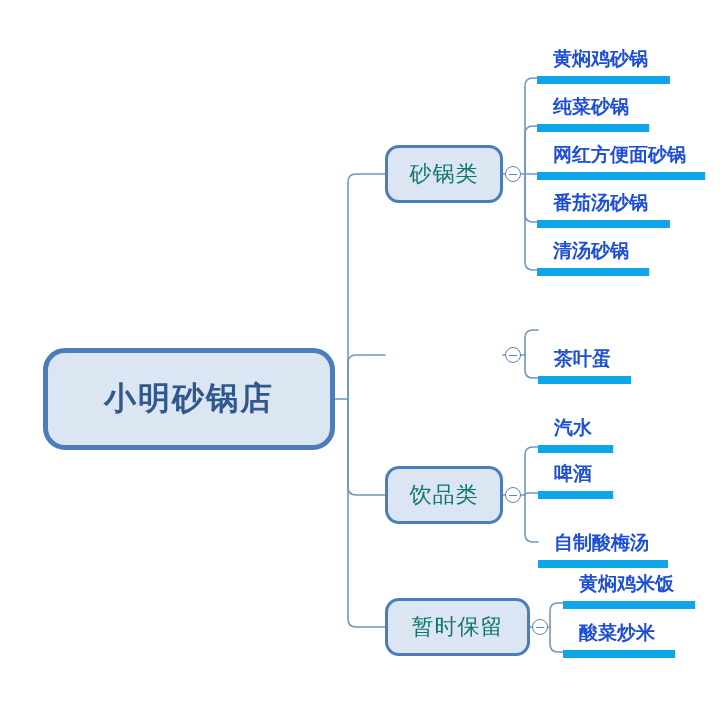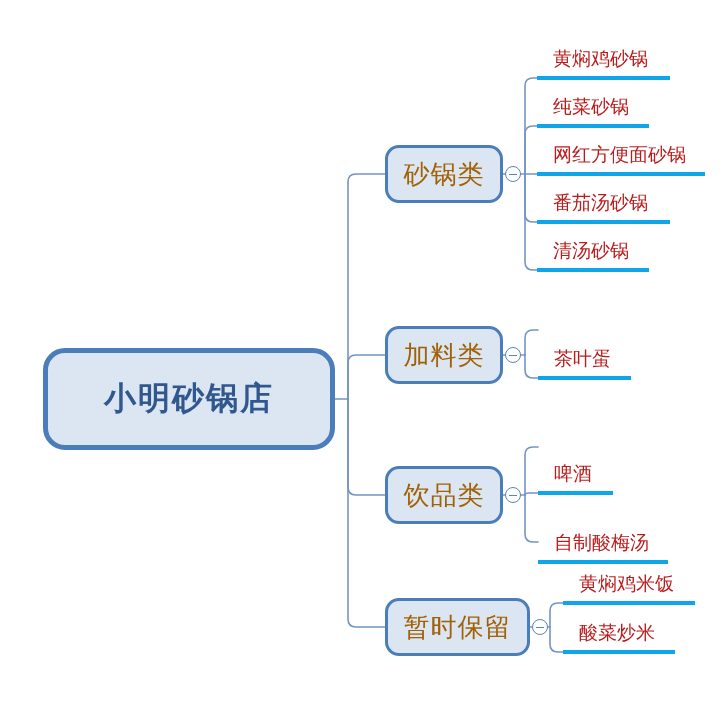--- a/index.html
+++ b/index.html
@@ -5,31 +5,31 @@
   html,body{margin:0;padding:0;background:#ffffff;}
   .canvas{
     position:relative;width:723px;height:715px;background:#ffffff;overflow:hidden;
     font-family:"Liberation Sans","DejaVu Sans",sans-serif;
   }
   .canvas svg{position:absolute;left:0;top:0;z-index:1;}
   .node{
     position:absolute;box-sizing:border-box;z-index:2;
     background:#dce6f2;border:3px solid #4a7dba;border-radius:14px;
     display:flex;align-items:center;justify-content:center;
-    color:#a16207;font-size:26px;letter-spacing:1px;cursor:default;
+    color:#0f766e;font-size:22px;letter-spacing:1px;cursor:default;
   }
   .node.root{
     border-width:5px;border-radius:22px;
     font-size:32px;font-weight:bold;color:#31588e;letter-spacing:2px;
   }
   .leaf{
     position:absolute;box-sizing:border-box;z-index:2;
-    border-bottom:4px solid #0ea5e9;
+    border-bottom:8px solid #0ea5e9;
     padding:0 0 4px 16px;
-    font-size:19px;line-height:26px;color:#b91c1c;white-space:nowrap;
+    font-size:19px;line-height:26px;color:#1d4ed8;white-space:nowrap;font-weight:bold;
   }
   .collapse{
     position:absolute;box-sizing:border-box;z-index:3;
     width:16px;height:16px;border-radius:50%;
     background:#ffffff;border:1.5px solid #5b84b9;
     display:flex;align-items:center;justify-content:center;
   }
   .collapse .minus{
     display:block;width:8px;height:0;border-top:1.5px solid #5b84b9;
   }
@@ -65,21 +65,20 @@
 
       <path d="M530,627 L550,627"></path>
       <path d="M550,627 L550,611 Q550,603 558,603 L563,603"></path>
       <path d="M550,627 L550,644 Q550,652 558,652 L563,652"></path>
     </g>
   </svg>
 
   <div class="node root" style="left:43px;top:348px;width:292px;height:102px;">小明砂锅店</div>
 
   <div class="node" style="left:385px;top:145px;width:118px;height:58px;">砂锅类</div>
-  <div class="node" style="left:385px;top:326px;width:118px;height:58px;">加料类</div>
   <div class="node" style="left:385px;top:466px;width:118px;height:58px;">饮品类</div>
   <div class="node" style="left:385px;top:598px;width:145px;height:58px;">暂时保留</div>
 
   <div class="collapse" style="left:505px;top:166px;">
     <span class="minus"></span>
     </div>
   <div class="collapse" style="left:505px;top:347px;">
     <span class="minus"></span>
     </div>
   <div class="collapse" style="left:505px;top:487px;">
@@ -90,19 +89,20 @@
     </div>
 
   <div class="leaf" style="left:537px;top:46px;width:133px;">黄焖鸡砂锅</div>
   <div class="leaf" style="left:537px;top:94px;width:112px;">纯菜砂锅</div>
   <div class="leaf" style="left:537px;top:142px;width:168px;">网红方便面砂锅</div>
   <div class="leaf" style="left:537px;top:190px;width:133px;">番茄汤砂锅</div>
   <div class="leaf" style="left:537px;top:238px;width:112px;">清汤砂锅</div>
 
   <div class="leaf" style="left:538px;top:298px;width:93px;margin-top:48px;">茶叶蛋</div>
 
+  <div class="leaf" style="left:538px;top:415px;width:75px;">汽水</div>
   <div class="leaf" style="left:538px;top:461px;width:75px;">啤酒</div>
   <div class="leaf" style="left:538px;top:510px;width:130px;margin-top:20px;">自制酸梅汤</div>
 
   <div class="leaf" style="left:563px;top:571px;width:132px;">黄焖鸡米饭</div>
   <div class="leaf" style="left:563px;top:620px;width:112px;">酸菜炒米</div>
 
 </div>
 
 </body></html>

